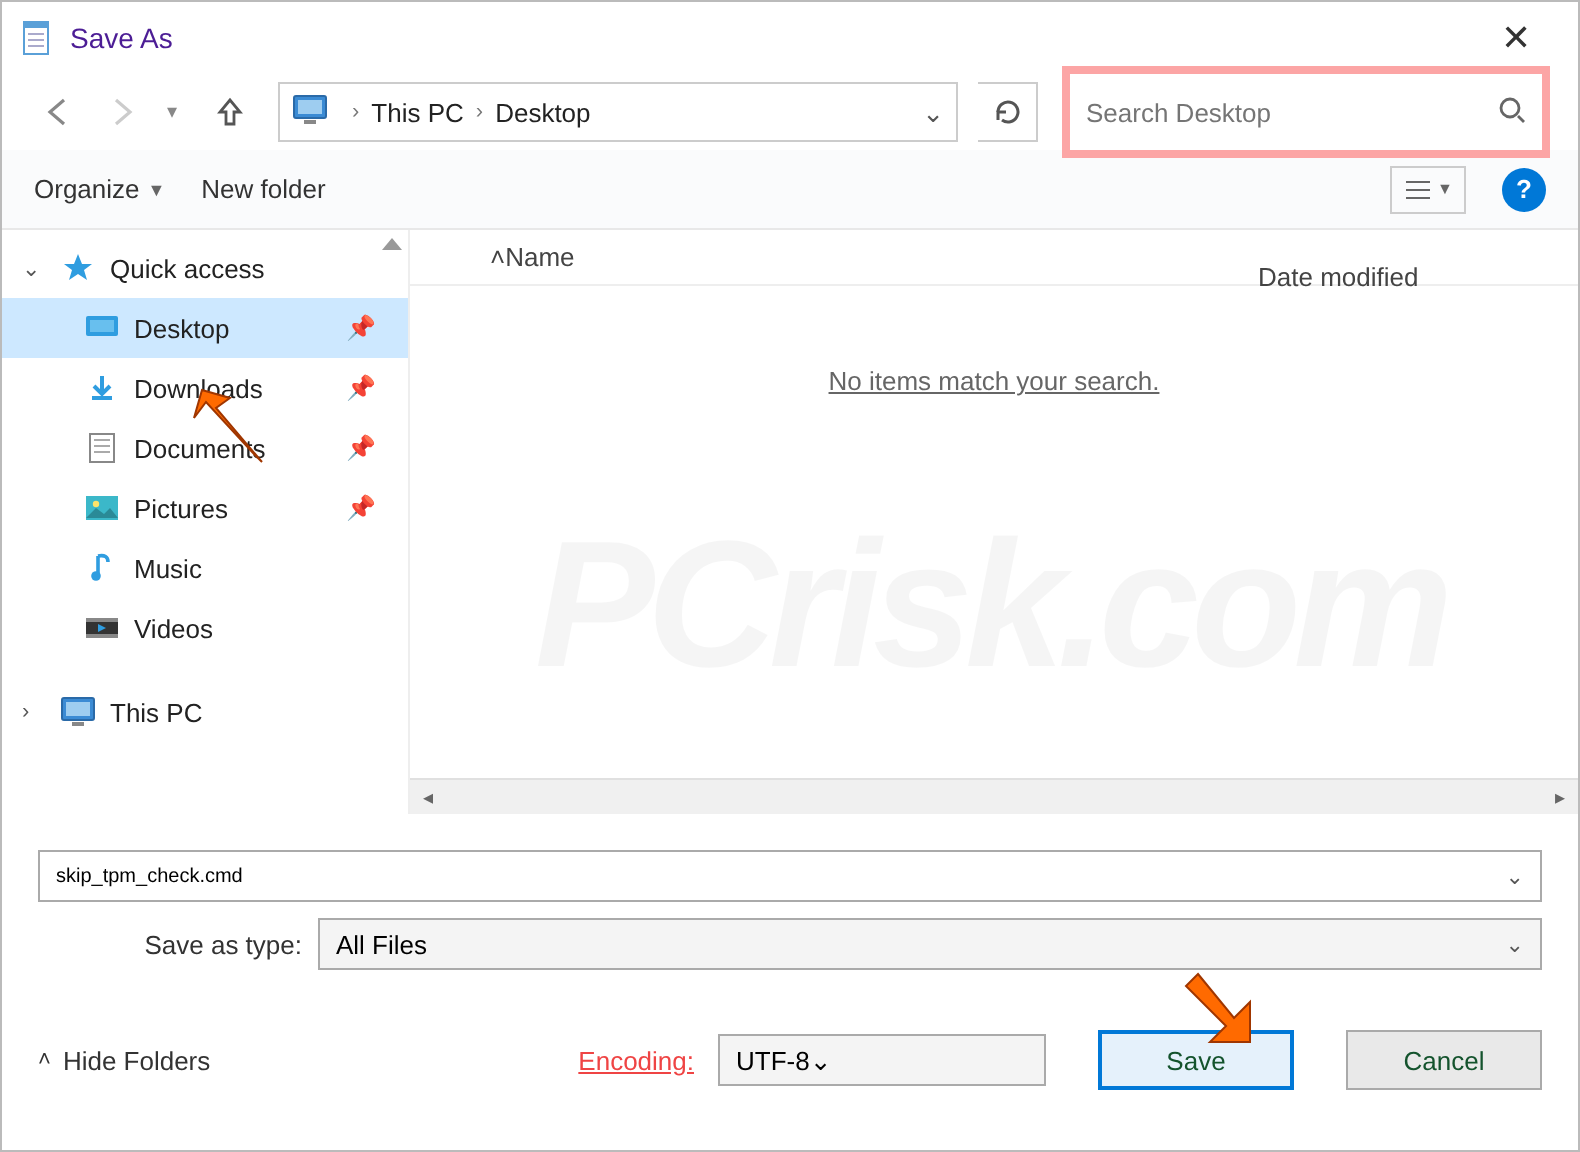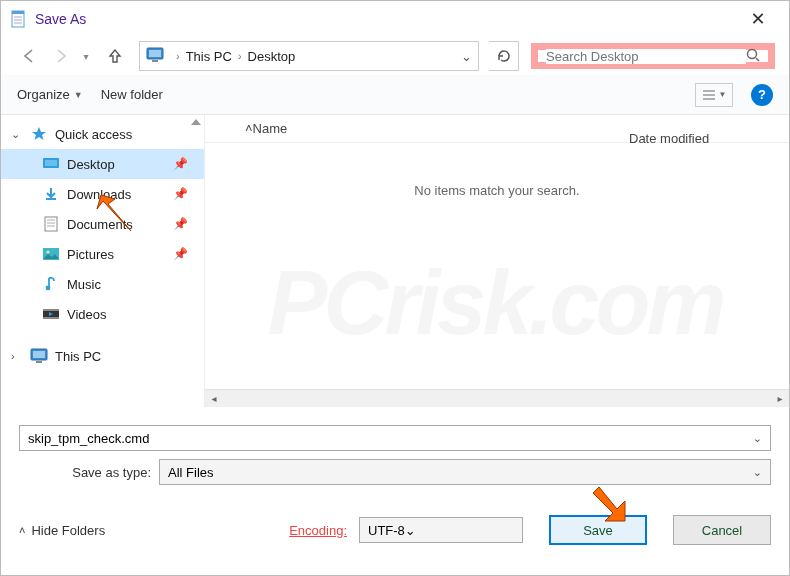--- a/index.html
+++ b/index.html
@@ -16,21 +16,21 @@
 .navbar { height: 38px; display: flex; align-items: center; padding: 0 14px; gap: 4px; }
 .navbtn { width: 28px; height: 28px; display: flex; align-items: center; justify-content: center; color: #999; }
 .navbtn.enabled { color: #555; }
 .up { margin-left: 4px; }
 .addressbar { flex: 0 0 340px; height: 30px; border: 1px solid #ccc; display: flex; align-items: center; padding: 0 6px; margin: 0 6px; background: #fff; }
 .addressbar .pcicon { width: 18px; height: 18px; margin-right: 6px; }
 .addressbar .sep { color: #777; margin: 0 6px; font-size: 11px; }
 .addressbar .crumb { color: #222; }
 .addressbar .dropdown { margin-left: auto; color: #555; }
 .refresh { width: 30px; height: 30px; border: 1px solid #ccc; border-left: none; display: flex; align-items: center; justify-content: center; color: #444; }
-.searchbar { flex: 1; height: 26px; border: 7px solid #fca5a5; margin-left: 8px; display: flex; align-items: center; padding: 0 8px; background: #fff; }
+.searchbar { flex: 1; height: 46px; border: 4px solid #fca5a5; margin-left: 8px; display: flex; align-items: center; padding: 0 8px; background: #fff; }
 .searchbar input { border: none; outline: none; flex: 1; color: #888; font-size: 13px; }
 .searchbar .sicon { color: #666; }
 
 
 .toolbar { height: 40px; display: flex; align-items: center; padding: 0 16px; gap: 18px; border-bottom: 1px solid #e8e8e8; background: #fafbfc; }
 .toolbar .titem { color: #333; display: flex; align-items: center; gap: 4px; text-align: center; }
 .toolbar .spacer { flex: 1; }
 .toolbar .viewbtn { width: 38px; height: 24px; border: 1px solid #ccc; display: flex; align-items: center; justify-content: center; gap: 3px; }
 .toolbar .help { width: 22px; height: 22px; border-radius: 50%; background: #0078d7; color: #fff; display: flex; align-items: center; justify-content: center; font-size: 13px; font-weight: bold; }
 
@@ -45,35 +45,35 @@
 .treerow.selected { background: #cde8ff; }
 .treerow .expand { width: 12px; color: #555; font-size: 11px; }
 .treerow .icon { width: 20px; height: 18px; display: flex; align-items: center; justify-content: center; }
 .treerow .pin { margin-left: auto; margin-right: 16px; color: #777; font-size: 12px; }
 .treerow .label { color: #222; }
 
 .filepane { flex: 1; display: flex; flex-direction: column; position: relative; }
 .columns { height: 28px; display: flex; align-items: center; border-bottom: 1px solid #eee; padding-left: 40px; color: #444; }
 .col-name { flex: 1; display: flex; align-items: center; gap: 8px; }
 .col-date { width: 160px; margin-top: 20px; }
-.empty { flex: 1; display: flex; justify-content: center; padding-top: 40px; color: #666; position: relative; }
+.empty { flex: 1; display: flex; justify-content: center; padding-top: 40px; color: #666; position: relative; text-decoration: underline; }
 .hscroll { height: 18px; background: #f0f0f0; display: flex; align-items: center; border-top: 1px solid #e0e0e0; }
 .hscroll .arrow { width: 18px; height: 18px; display: flex; align-items: center; justify-content: center; color: #666; font-size: 10px; }
 .hscroll .track { flex: 1; height: 14px; margin: 0 1px; }
 .hscroll .thumb { width: 40px; height: 14px; background: #ccc; }
 
 
 .watermark { position: absolute; left: 220px; top: 150px; right: 20px; bottom: 120px; font-size: 90px; font-weight: bold; color: rgba(0,0,0,0.04); display: flex; align-items: center; justify-content: center; font-style: italic; letter-spacing: -4px; pointer-events: none; transform: rotate(0deg); white-space: nowrap; }
 
 
 .fields { padding: 16px 18px 4px 18px; }
 .fieldrow { display: flex; align-items: center; height: 30px; margin-bottom: 4px; }
 .fieldrow label { width: 140px; text-align: right; padding-right: 8px; color: #333; }
 .fieldrow .input { flex: 1; height: 26px; border: 1px solid #aaa; padding: 0 8px; display: flex; align-items: center; background: #fff; }
-.fieldrow .input input { border: none; outline: none; flex: 1; font-size: 13px; }
+.fieldrow .input input { border: none; outline: none; flex: 1; font-size: 10px; }
 .fieldrow .select { flex: 1; height: 26px; border: 1px solid #aaa; padding: 0 8px; display: flex; align-items: center; background: #f4f4f4; justify-content: space-between; }
 .fieldrow .dd { margin-left: auto; color: #555; font-size: 11px; }
 
 
 .bottom { display: flex; align-items: center; padding: 20px 18px 16px 18px; gap: 12px; }
 .hidefolders { display: flex; align-items: center; gap: 6px; color: #333; }
 .bottom .spacer { flex: 1; }
 .enclabel { color: #ef4444; text-decoration: underline; }
 .encselect { width: 164px; height: 26px; border: 1px solid #aaa; padding: 0 8px; display: flex; align-items: center; background: #f4f4f4; }
 .btn { width: 98px; height: 30px; border: 1px solid #aaa; background: #e9e9e9; display: flex; align-items: center; justify-content: center; color: #14532d; margin-left: 14px; cursor: pointer; }

